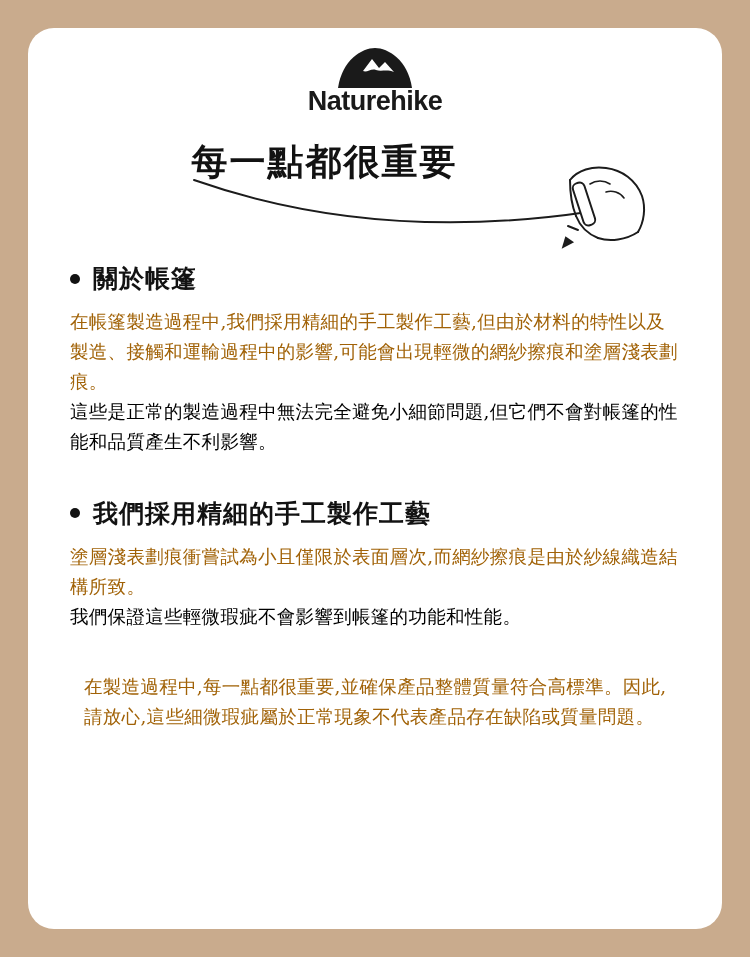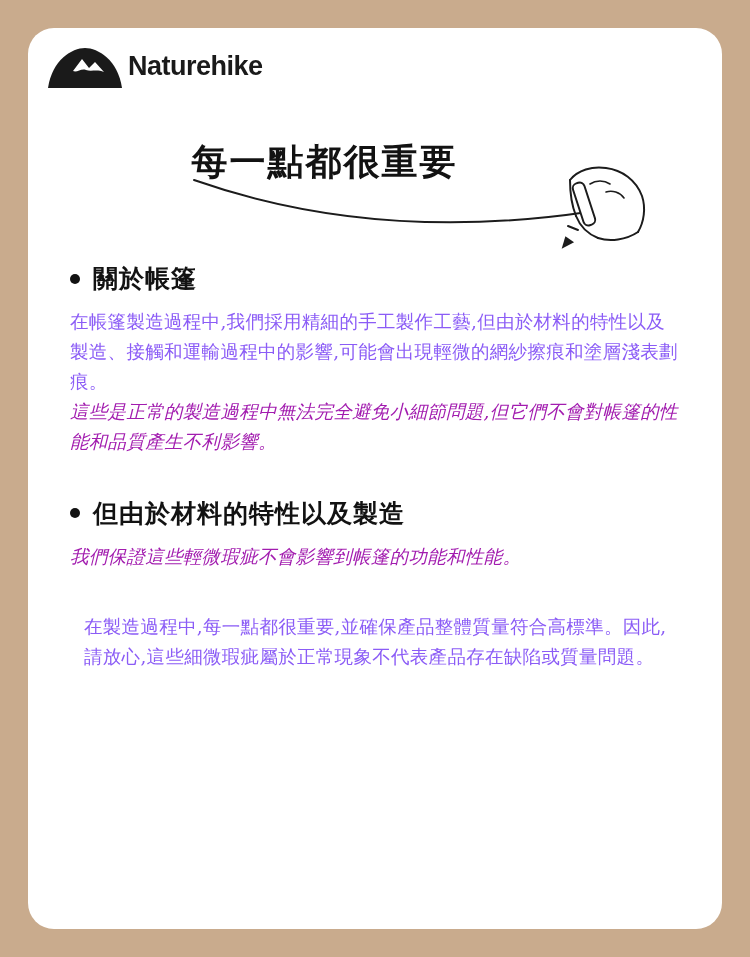--- a/index.html
+++ b/index.html
@@ -30,24 +30,23 @@
     border-radius: 26px;
     box-sizing: border-box;
     overflow: hidden;
   }
   .logo-wrap {
     position: absolute;
     left: 0;
     top: 0;
     width: 694px;
     display: flex;
-    flex-direction: row;
+    flex-direction: column;
     align-items: center;
     padding-top: 18px;
-    margin-left: 14px;
   }
   .logo-mark {
     width: 86px;
     height: 44px;
     position: relative;
   }
   .logo-text {
     font-family: "Liberation Sans", sans-serif;
     font-size: 27px;
     font-weight: bold;
@@ -108,26 +107,25 @@
     border-radius: 50%;
     background: #121212;
     margin-right: 13px;
     flex: none;
     display: inline-block;
   }
   .para {
     font-family: "DejaVu Serif", "Liberation Serif", serif;
     font-size: 18.5px;
     line-height: 1.62;
-    color: #8b5cf6;
+    color: #a16207;
     letter-spacing: 0.3px;
   }
   .para.red {
-    color: #a21caf;
-    font-style: italic;
+    color: #000000;
   }
   .para.indent {
     padding-left: 14px;
   }
   .gap-sm { height: 12px; }
   .gap-lg { height: 40px; }
   .block-1 { margin-top: 16px; }
 </style>
 </head>
 <body>
@@ -172,23 +170,24 @@
         <span>關於帳篷</span>
       </div>
       <div class="gap-sm"></div>
       <div class="para">在帳篷製造過程中,我們採用精細的手工製作工藝,但由於材料的特性以及製造、接觸和運輸過程中的影響,可能會出現輕微的網紗擦痕和塗層淺表劃痕。</div>
       <div class="para red">這些是正常的製造過程中無法完全避免小細節問題,但它們不會對帳篷的性能和品質產生不利影響。</div>
 
       <div class="gap-lg"></div>
 
       <div class="section-title">
         <span class="bullet-dot"></span>
-        <span>但由於材料的特性以及製造</span>
+        <span>我們採用精細的手工製作工藝</span>
       </div>
       <div class="gap-sm"></div>
+      <div class="para">塗層淺表劃痕衝嘗試為小且僅限於表面層次,而網紗擦痕是由於紗線織造結構所致。</div>
       <div class="para red">我們保證這些輕微瑕疵不會影響到帳篷的功能和性能。</div>
 
       <div class="gap-lg"></div>
 
       <div class="para indent">在製造過程中,每一點都很重要,並確保產品整體質量符合高標準。因此,請放心,這些細微瑕疵屬於正常現象不代表產品存在缺陷或質量問題。</div>
 
     </div>
   </div>
 </div>
 

